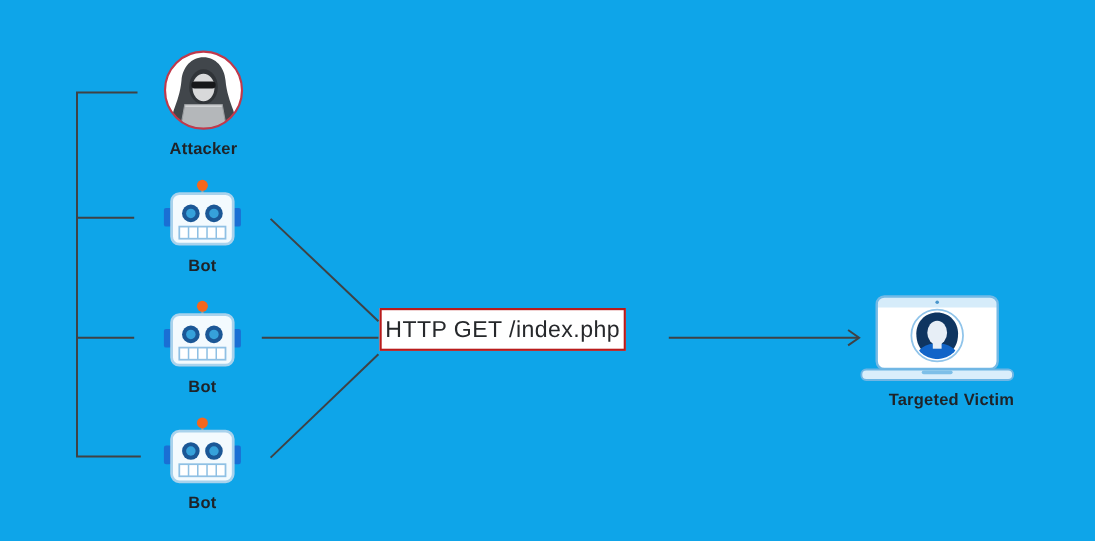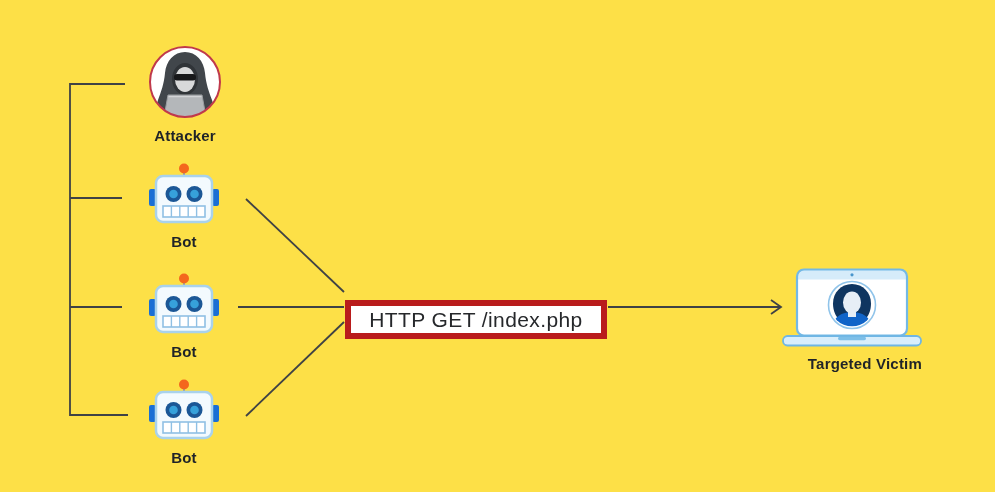--- a/index.html
+++ b/index.html
@@ -5,21 +5,21 @@
   html, body {
     margin: 0;
     padding: 0;
     background: #ffffff;
     font-family: "Liberation Sans", sans-serif;
   }
   .canvas {
     position: relative;
     width: 995px;
     height: 492px;
-    background: #fde047;
+    background: #0ea5e9;
     overflow: hidden;
   }
   .connectors {
     position: absolute;
     left: 0;
     top: 0;
   }
   .node {
     position: absolute;
     display: flex;
@@ -31,25 +31,25 @@
     font-size: 15px;
     font-weight: bold;
     color: #1f2328;
     letter-spacing: 0.2px;
     white-space: nowrap;
     text-align: center;
   }
   .request-box {
     position: absolute;
     left: 345px;
-    top: 300px;
-    width: 262px;
+    top: 280px;
+    width: 224px;
     height: 39px;
     box-sizing: border-box;
-    border: 6px solid #b91c1c;
+    border: 2px solid #b91c1c;
     background: #ffffff;
     display: flex;
     align-items: center;
     justify-content: center;
   }
   .request-box span {
     font-size: 21px;
     font-weight: 400;
     color: #26282b;
     letter-spacing: 0.4px;

